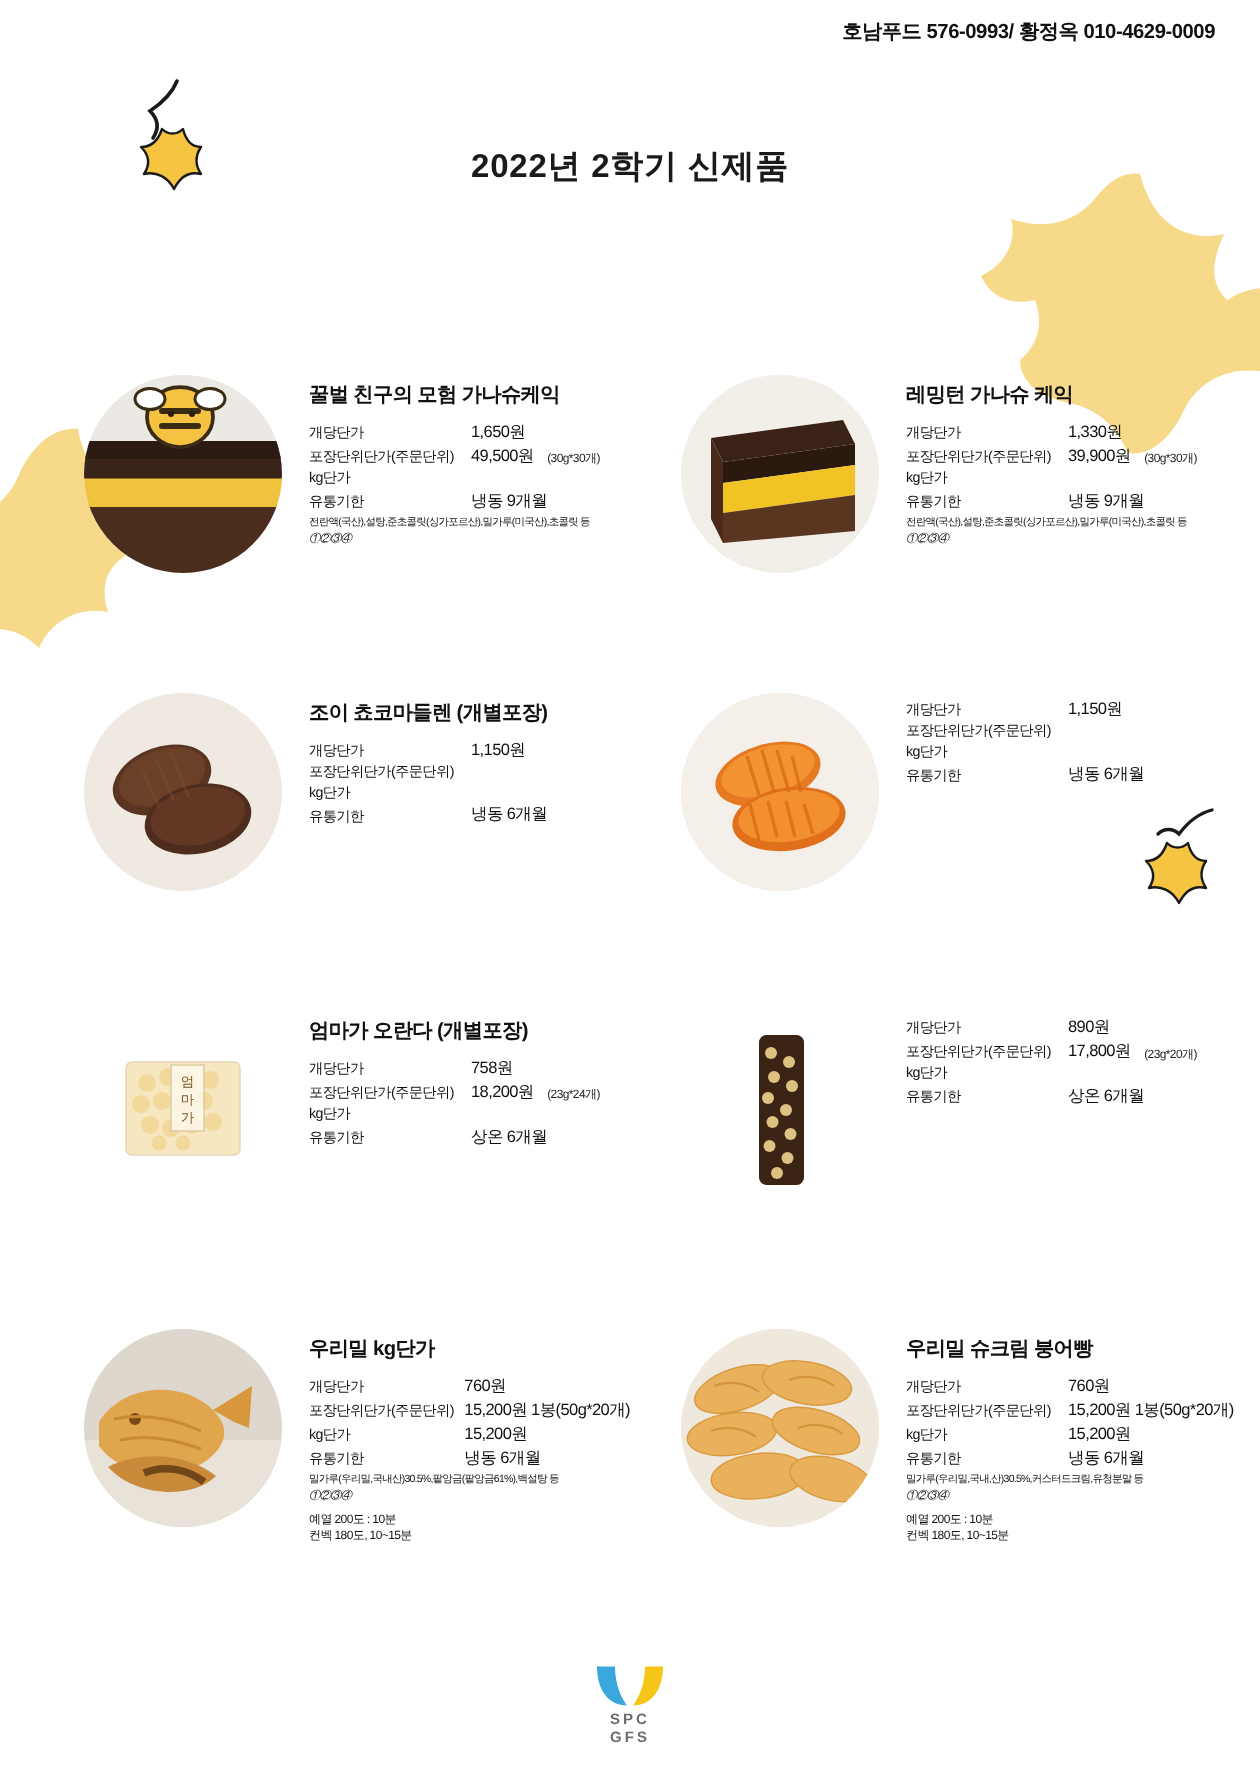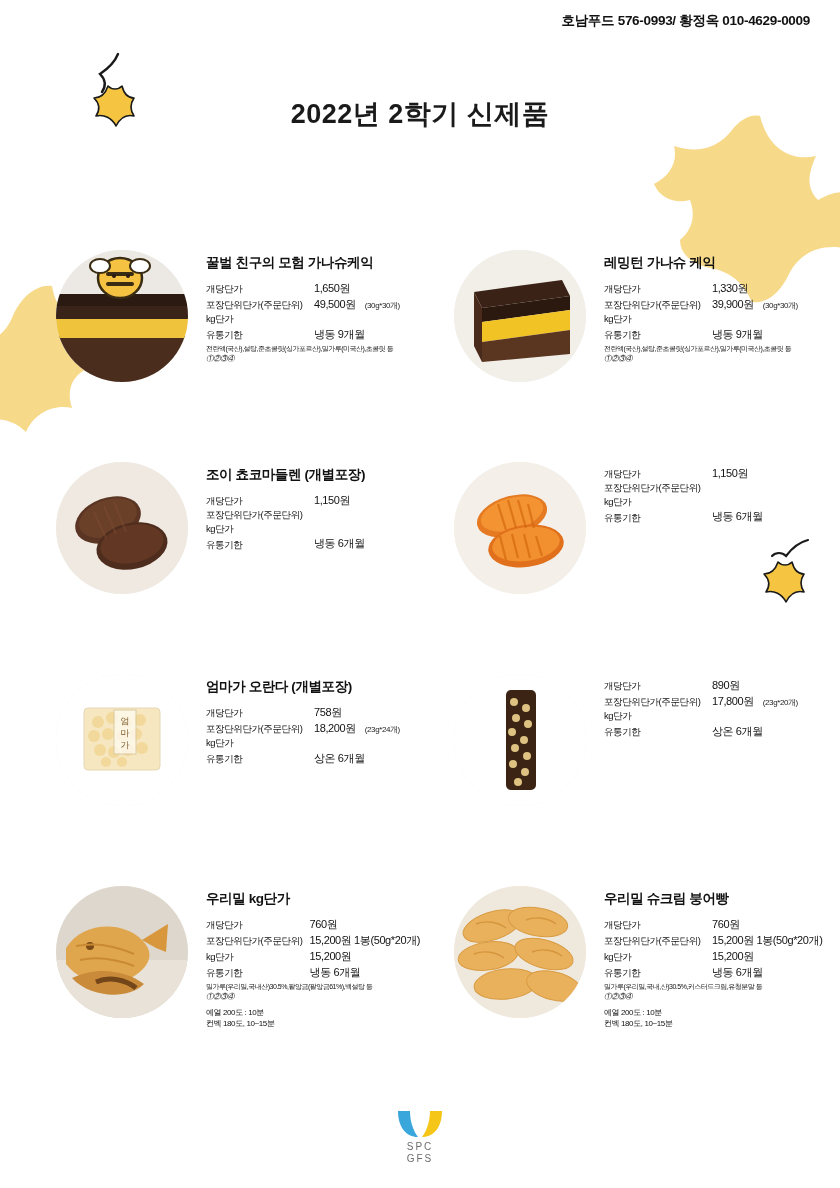--- a/index.html
+++ b/index.html
@@ -22,21 +22,21 @@
     font-size: 13.5px;
     font-weight: bold;
     letter-spacing: -0.3px;
     color: #111;
   }
 
   .page-title {
     position: absolute;
     top: 96px; left: 0; right: 0;
     text-align: center;
-    font-size: 27px;
+    font-size: 22px;
     font-weight: bold;
     letter-spacing: 0.5px;
     color: #1a1a1a;
   }
 
   
   .leaf { position: absolute; pointer-events: none; }
   .leaf-big-right { top: 108px; right: -30px; }
   .leaf-big-left  { top: 280px; left: -44px; }
   .leaf-small-top { top: 50px; left: 84px; }
@@ -118,21 +118,21 @@
 
   
   .footer-logo {
     position: absolute;
     left: 0; right: 0; bottom: 24px;
     text-align: center;
   }
   .logo-mark { margin: 0 auto 2px; width: 48px; height: 30px; }
   .logo-text {
     font-size: 10px;
-    font-weight: normal;
+    font-weight: bold;
     color: #6d6d6d;
     letter-spacing: 2px;
     line-height: 1.15;
   }
 </style>
 </head>
 <body>
 
 <div class="header-contact">호남푸드 576-0993/ 황정옥 010-4629-0009</div>
 <div class="page-title">2022년 2학기 신제품</div>

